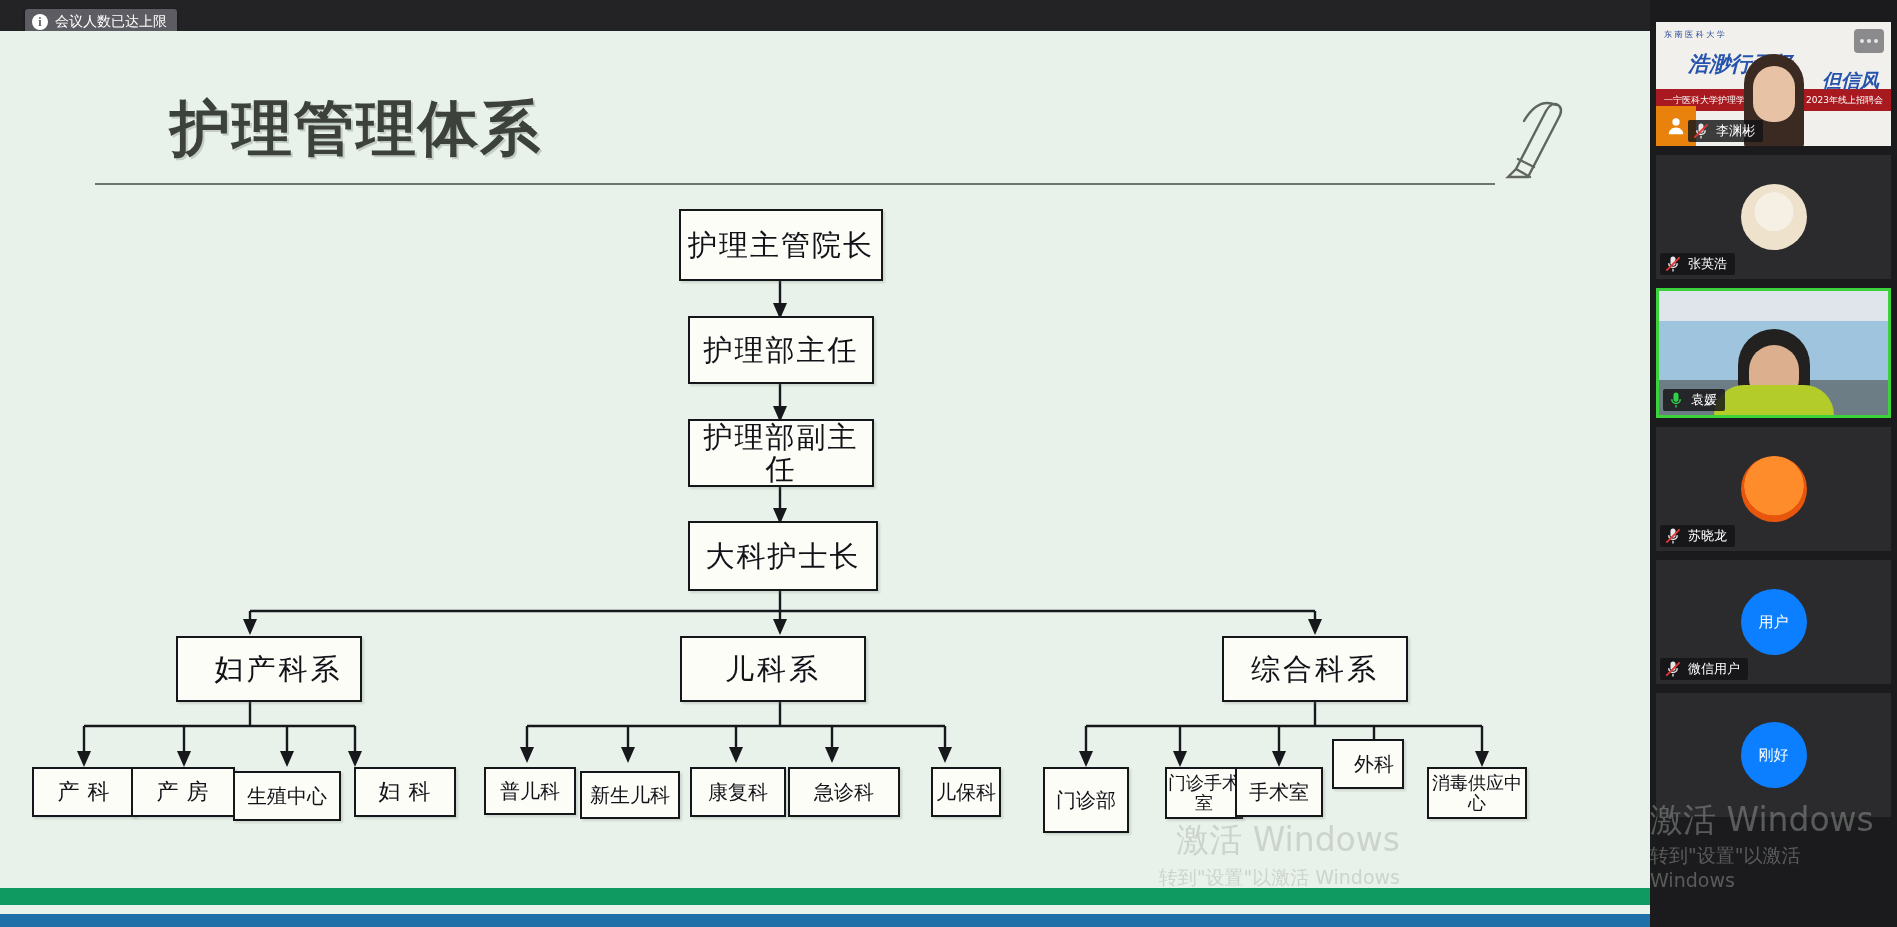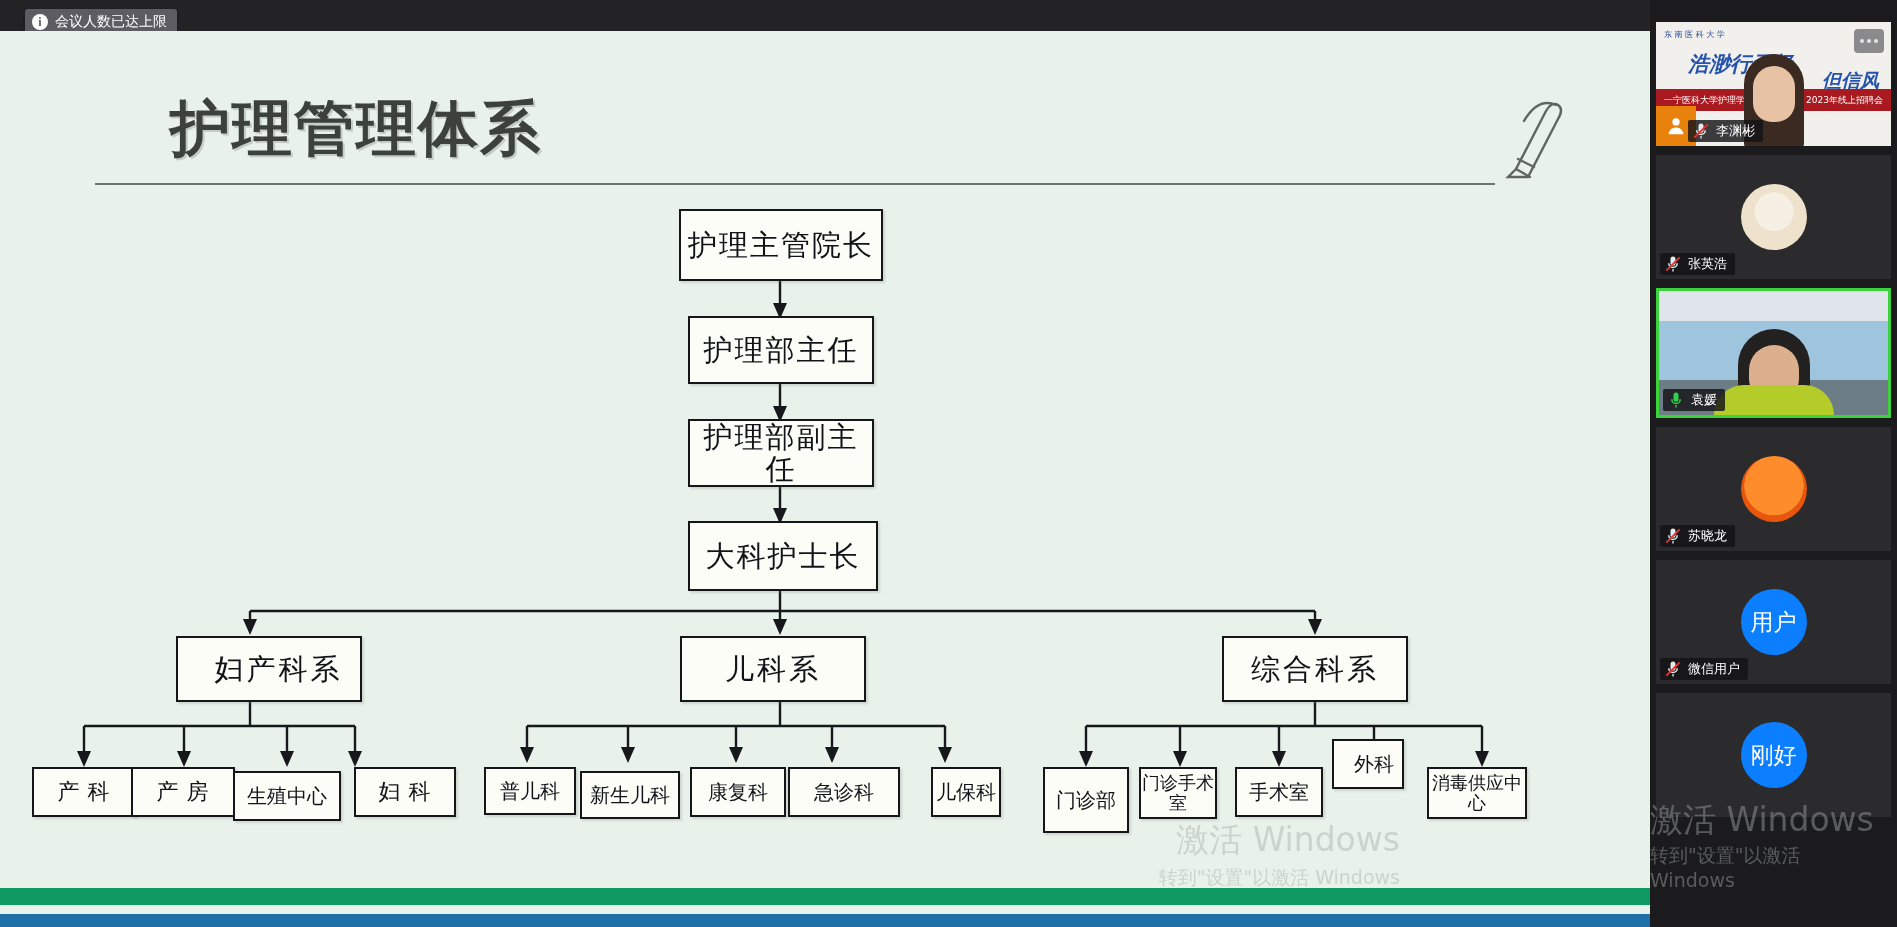--- a/index.html
+++ b/index.html
@@ -94,21 +94,21 @@
     font-family:"DejaVu Sans", sans-serif; }
   .mic { width: 20px; height: 20px; flex: 0 0 20px; }
   .host-badge {
     position:absolute; left:0; bottom:0; width:40px; height:40px;
     background:#e8820c; display:flex; align-items:center; justify-content:center;
   }
   .avatar {
     position:absolute; left:50%; top:50%; transform:translate(-50%,-50%);
     width:66px; height:66px; border-radius:50%;
     display:flex; align-items:center; justify-content:center;
-    color:#fff; font-size:23px; font-family:"DejaVu Sans", sans-serif;
+    color:#fff; font-size:15px; font-family:"DejaVu Sans", sans-serif;
   }
   .avatar.blue { background:#0b7fff; }
   .avatar.img1 { background: radial-gradient(circle at 50% 42%, #f6efe4 0 38%, #efe2cd 39% 100%); }
   .avatar.img2 { background: radial-gradient(circle at 50% 45%, #ff8c2b 0 60%, #e8560e 61% 100%); }
   .more-dots {
     position:absolute; right:7px; top:7px; width:30px; height:24px;
     background: rgba(110,110,115,.78); border-radius:4px;
     display:flex; align-items:center; justify-content:center; gap:3px;
   }
   .more-dots i { width:4px; height:4px; border-radius:50%; background:#e6e6e6; display:block; }
@@ -288,21 +288,21 @@
       <div class="node leaf tight" style="left:788px; top:736px; width:112px; height:50px;">
         <span>急诊科</span>
       </div>
       <div class="node leaf tight" style="left:899px; top:736px; width:70px; height:50px;margin-left:32px;">
         <span>儿保科</span>
       </div>
 
       <div class="node leaf tight" style="left:1043px; top:736px; width:86px; height:66px;">
         <span>门诊部</span>
       </div>
-      <div class="node leaf tight" style="left:1139px; top:736px; width:78px; height:52px; font-size:18px;">
+      <div class="node leaf tight" style="left:1165px; top:736px; width:78px; height:52px; font-size:18px;">
         <span>门诊手术室</span>
       </div>
       <div class="node leaf tight" style="left:1235px; top:736px; width:88px; height:50px;">
         <span>手术室</span>
       </div>
       <div class="node leaf tight" style="left:1332px; top:708px; width:72px; height:50px;padding-left:12px;">
         <span>外科</span>
       </div>
       <div class="node leaf tight" style="left:1427px; top:736px; width:100px; height:52px; font-size:18px;">
         <span>消毒供应中心</span>

